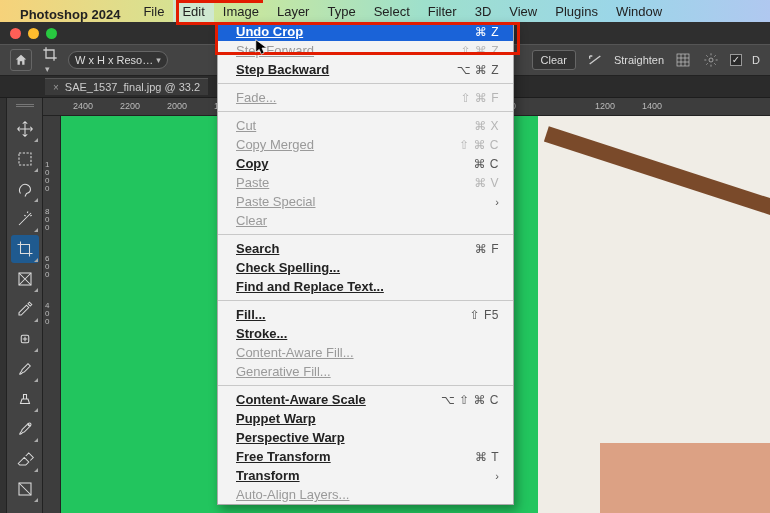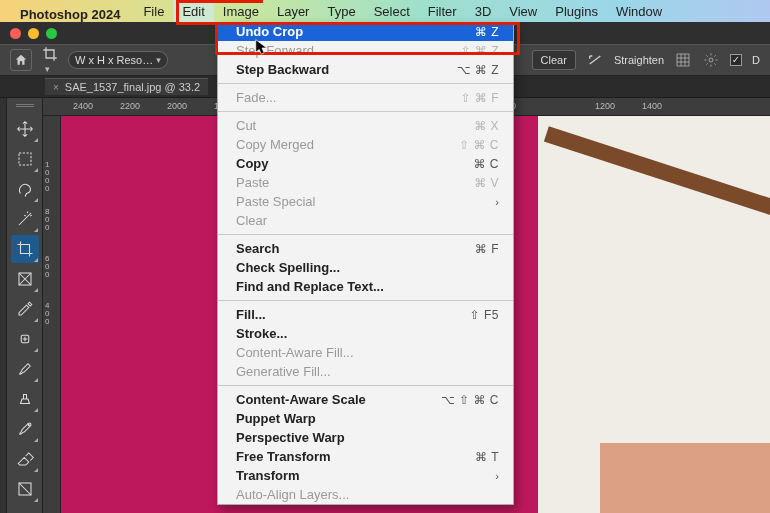--- a/index.html
+++ b/index.html
@@ -45,39 +45,39 @@
   .main { position:absolute; top:76px; left:0; width:770px; bottom:0; display:flex; }
   .tbxwrap { width:7px; background:#323232; border-right:1px solid #222; }
   .toolbox { width:36px; background:#434343; border-right:1px solid #222; display:flex; flex-direction:column; align-items:center; padding-top:6px; gap:2px; }
   .toolbox .grip { width:18px; height:5px; margin-bottom:4px; display:flex; flex-direction:column; gap:1px; }
   .toolbox .grip span { height:1px; background:#777; }
   .tool { width:28px; height:28px; display:flex; align-items:center; justify-content:center; color:#ddd; border-radius:3px; position:relative; }
   .tool.selected { background:#1f5a8f; }
   .tool svg { width:18px; height:18px; stroke:#ddd; fill:none; stroke-width:1.4; }
   .tool .tri { position:absolute; right:1px; bottom:1px; width:0;height:0;border-left:4px solid transparent;border-bottom:4px solid #aaa; }
   
-  .canvas-area { flex:1; position:relative; background:#be185d; }
+  .canvas-area { flex:1; position:relative; background:#22c55e; }
   .ruler-h { position:absolute; top:0; left:0; right:0; height:18px; background:#3d3d3d; border-bottom:1px solid #222; }
   .ruler-h .tick { position:absolute; top:0; font-size:9px; color:#bbb; }
   .ruler-v { position:absolute; top:18px; left:0; width:18px; bottom:0; background:#3d3d3d; border-right:1px solid #222; }
   .ruler-v .tick { position:absolute; left:2px; font-size:9px; color:#bbb; writing-mode:horizontal-tb; }
   .photo { position:absolute; top:18px; right:0; bottom:0; left:495px; background:#f0ede6; overflow:hidden; }
   .photo .beam { position:absolute; top:50px; right:-30px; width:260px; height:16px; background:#7a4a2a; transform:rotate(18deg); }
   .photo .wallpink { position:absolute; right:0; bottom:0; width:170px; height:70px; background:#dca184; }
   
   .dropdown {
     position:absolute; top:22px; left:217px; width:297px;
     background:#f3f3f3; border:1px solid #aaa; border-top:none;
     box-shadow:3px 5px 10px rgba(0,0,0,0.35);
     font-size:13px; color:#222;
     z-index:40;
   }
   .dropdown .row { display:flex; align-items:center; height:19px; padding:0 14px 0 18px; }
   .dropdown .row.sep { height:1px; background:#c8c8c8; margin:4px 0; padding:0; }
-  .dropdown .row .label { flex:1; white-space:nowrap; overflow:hidden; text-overflow:clip; }
+  .dropdown .row .label { flex:1; white-space:nowrap; overflow:hidden; text-overflow:clip;text-decoration:underline; }
   .dropdown .row .sc { color:#555; font-size:12px; letter-spacing:0.5px; }
   .dropdown .row .arrow { color:#555; font-size:11px; }
   .dropdown .row.disabled { color:#9a9a9a;gap:24px; }
   .dropdown .row.disabled .sc { color:#b5b5b5; }
   .dropdown .row.hl { background:#1a63d8; color:#fff; }
   .dropdown .row.hl .sc { color:#fff; }
   .dropdown .row.bold .label { font-weight:600; }
   .redbox-undo { position:absolute; top:22px; left:215px; width:305px; height:33px; border:3px solid #e21c00; z-index:60; pointer-events:none; }
   .cursor { position:absolute; top:39px; left:255px; z-index:70; color:#000; pointer-events:none; }
   .cursor svg { width:14px; height:18px; }

